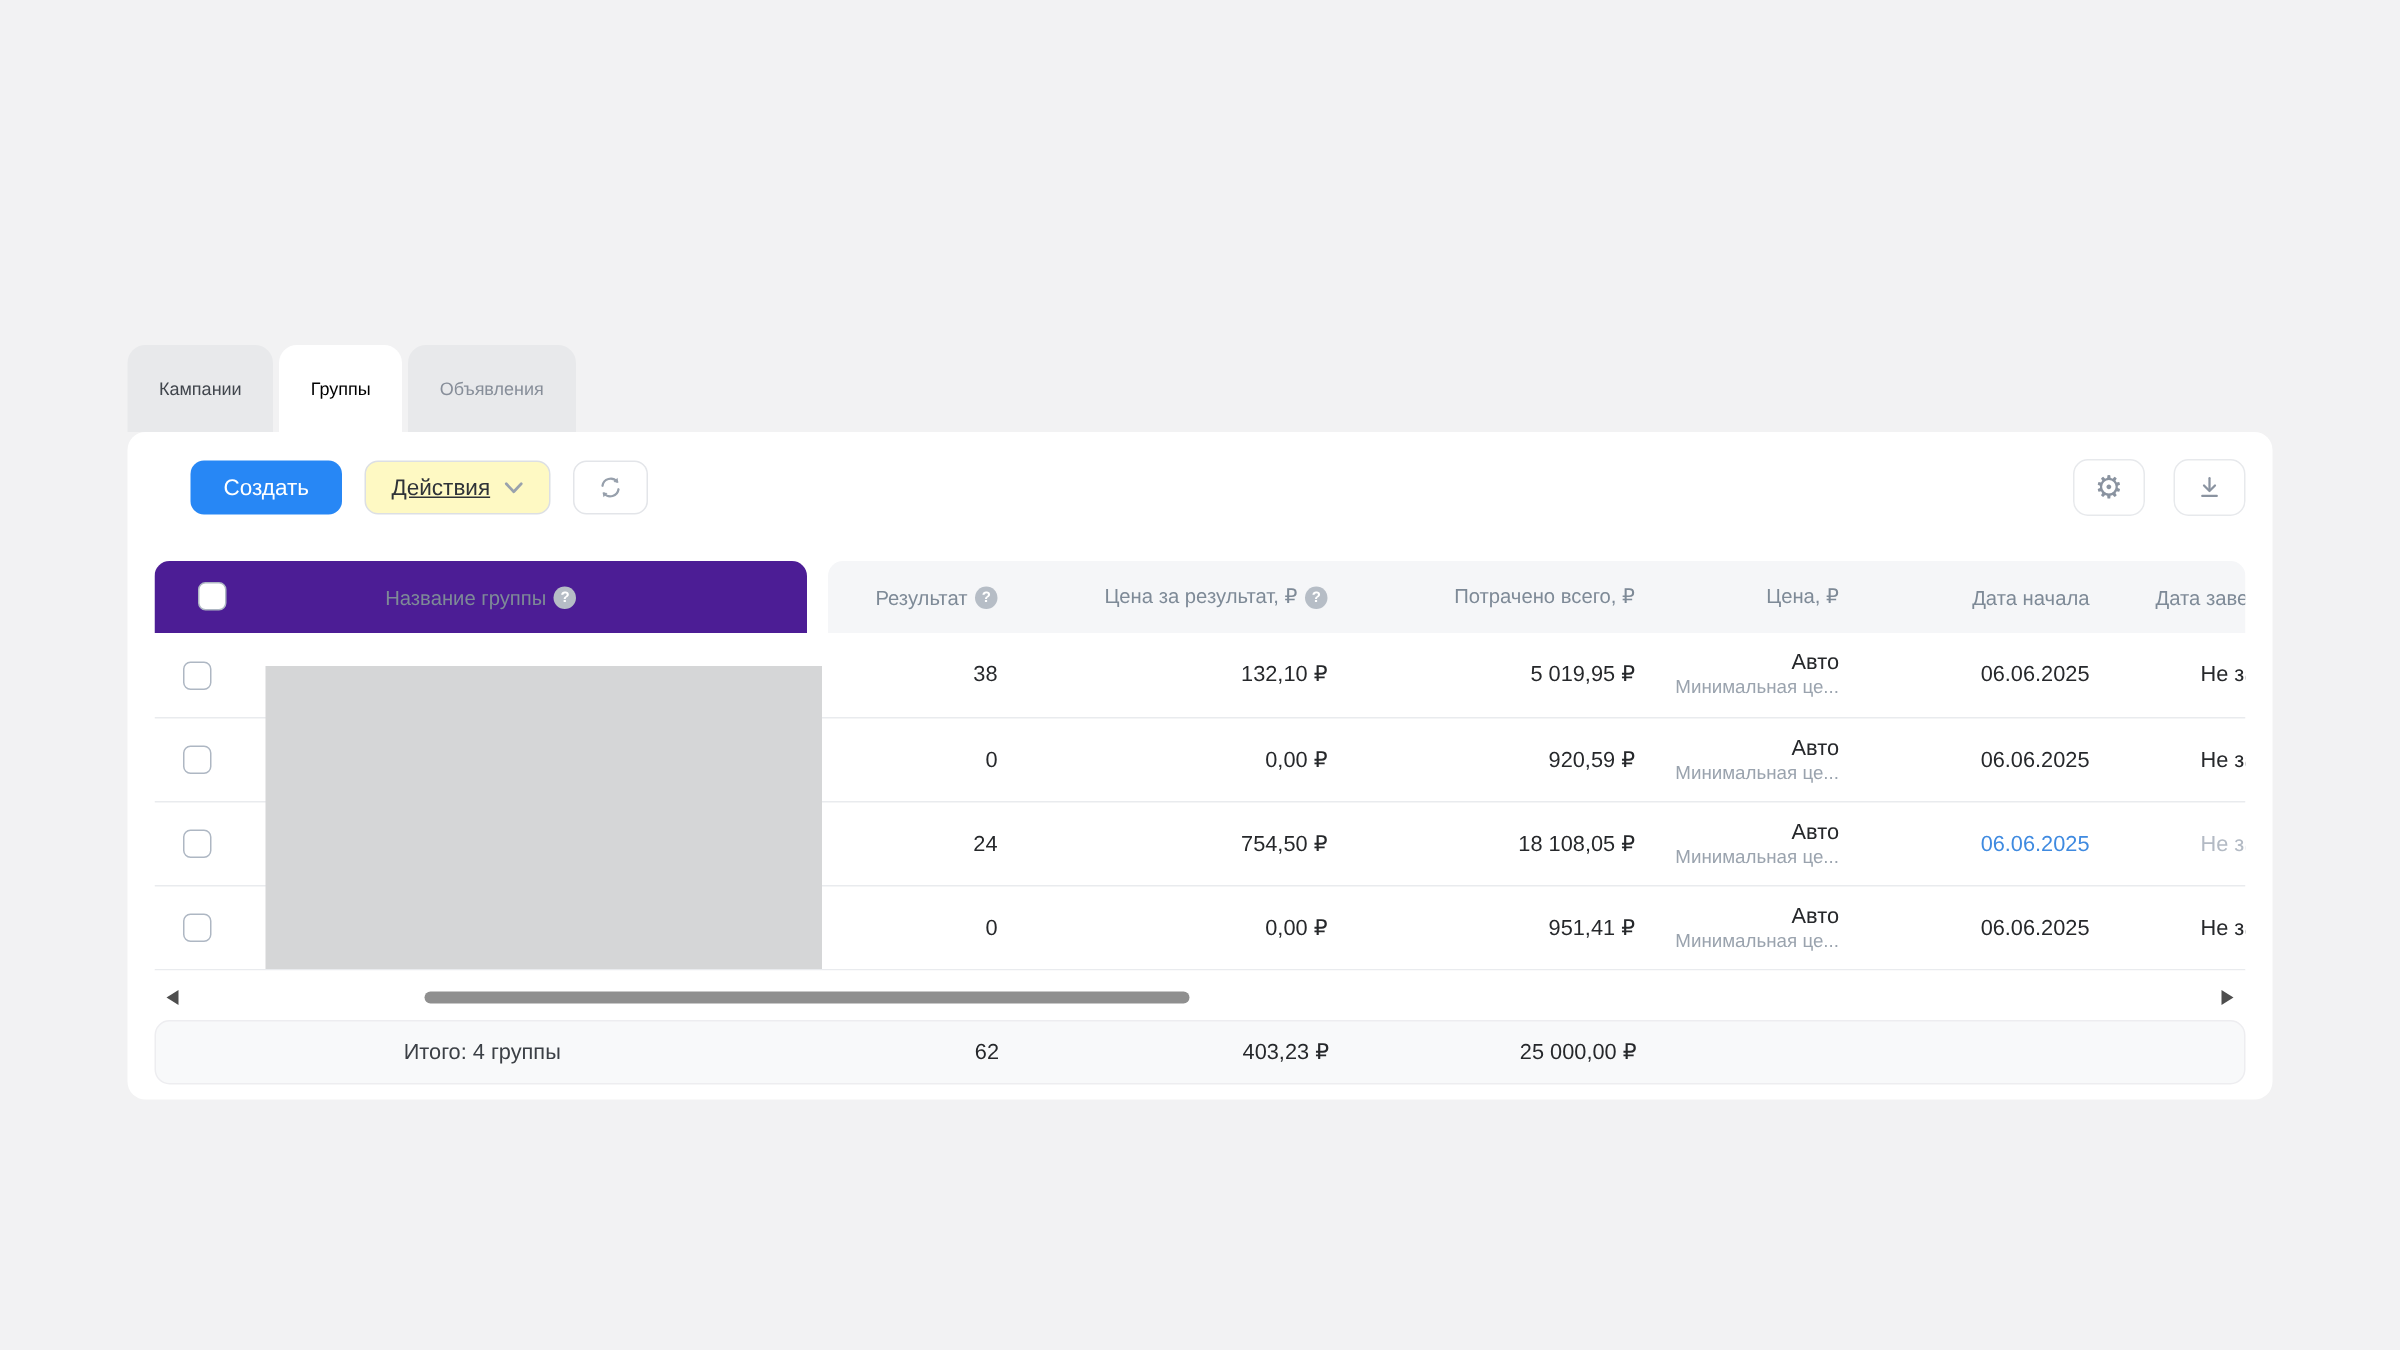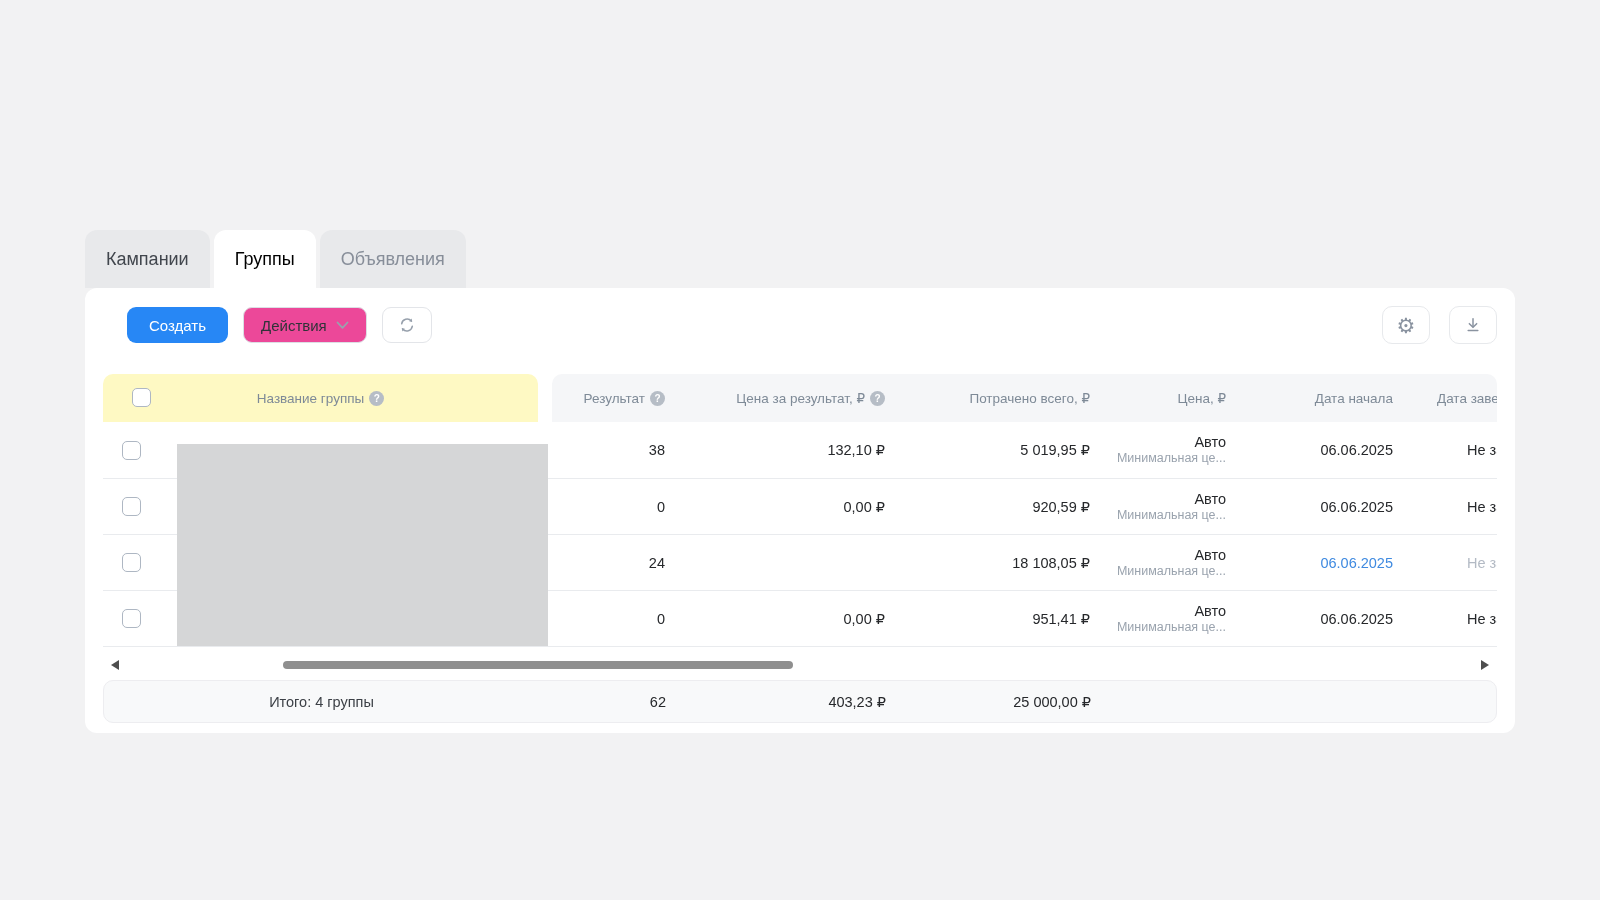--- a/index.html
+++ b/index.html
@@ -3,47 +3,47 @@
 <meta charset="utf-8">
 <style>
   * { margin:0; padding:0; box-sizing:border-box; }
   html,body { width:1600px; height:900px; }
   body { font-family:"Liberation Sans","DejaVu Sans",sans-serif; background:#f2f2f3; overflow:hidden; }
   .page { position:relative; width:1600px; height:900px; }
 
   
   .tabs { position:absolute; left:85px; top:230px; height:58px; display:flex; gap:4px; }
   .tab { height:58px; border-radius:12px 12px 0 0; display:flex; align-items:center;
-         justify-content:center; font-size:18px; cursor:pointer; padding:0 21px; }
+         justify-content:center; font-size:12px; cursor:pointer; padding:0 21px; }
   .tab--inactive { background:#e8e9eb; color:#41464d; }
   .tab--muted { color:#878e99; }
   .tab--active { background:#ffffff; color:#000; font-weight:400; }
 
   
   .card { position:absolute; left:85px; top:288px; width:1430px; height:445px;
           background:#fff; border-radius:12px; }
 
   
   .toolbar { position:absolute; left:22px; right:18px; top:19px; height:36px; display:flex; align-items:center; }
   .btn { height:36px; border-radius:9px; font-size:15px; display:flex; align-items:center;
          justify-content:center; cursor:pointer; white-space:nowrap; }
   .btn-primary { background:#2787f5; color:#fff; padding:0 22px; border:none; font-weight:500;margin-left:20px; }
-  .btn-secondary { background:#ec4899; border:1px solid #dcdfe4; color:#2f3338; padding:0 17px; margin-left:15px; gap:9px; }
+  .btn-secondary { background:#fef9c3; border:1px solid #dcdfe4; color:#2f3338; padding:0 17px; margin-left:15px; gap:9px;text-decoration:underline; }
   .btn-iconbox { width:50px; background:#fff; border:1px solid #e3e5e9; margin-left:15px; color:#97a0ac; }
   .right-tools { margin-left:auto; display:flex; gap:19px; }
   .btn-tool { width:48px; height:38px; border:1px solid #e7e9ec; border-radius:10px; background:#fff;
               display:flex; align-items:center; justify-content:center; cursor:pointer; }
   .gear-glyph { font-size:21px; color:#8a93a0; line-height:1; }
 
   
   .table { position:absolute; left:18px; top:86px; width:1394px; overflow:hidden; }
   .grid { display:grid; grid-template-columns:56px 379px 14px 113px 220px 205px 136px 167px minmax(0,1fr); }
 
   .thead { height:48px; position:relative; }
-  .th-frozen { grid-column:1/3; background:#fef9c3; border-radius:10px 10px 0 0; position:relative;
+  .th-frozen { grid-column:1/3; background:#4c1d95; border-radius:10px 10px 0 0; position:relative;
                display:flex; align-items:center; justify-content:center; }
   .th-scroll { grid-column:4/10; background:#f5f6f8; border-radius:10px 10px 0 0;
                display:grid; grid-template-columns:113px 220px 205px 136px 167px minmax(0,1fr); }
   .th { font-size:13.5px; color:#7e8a97; display:flex; align-items:center; justify-content:flex-end; gap:5px; }
   .th-label { white-space:nowrap; }
   .th-clip { justify-content:flex-start; padding-left:44px; overflow:hidden; }
   .help { width:15px; height:15px; border-radius:50%; background:#b6bdc6; color:#fff; font-size:10px;
           font-weight:700; display:inline-flex; align-items:center; justify-content:center; flex:0 0 auto; cursor:pointer; }
 
   .cb { width:19px; height:19px; border:1.5px solid #aeb7c3; border-radius:5px; background:#fff; cursor:pointer; }
@@ -198,20 +198,21 @@
           <div class="c col-ds">06.06.2025</div>
           <div class="c col-de">Не задана</div>
         </div>
 
         <div class="trow grid">
           <div class="c col-cb">
               <div class="cb"></div>
             </div>
           <div class="c col-name"></div>
           <div class="c col-res">24</div>
+          <div class="c col-cost">754,50 ₽</div>
           <div class="c col-spent">18 108,05 ₽</div>
           <div class="c col-price">
             <span>Авто</span>
             <span class="price-sub">Минимальная це...</span>
           </div>
           <div class="c col-ds link-blue">06.06.2025</div>
           <div class="c col-de text-muted">Не задана</div>
         </div>
 
         <div class="trow grid">

